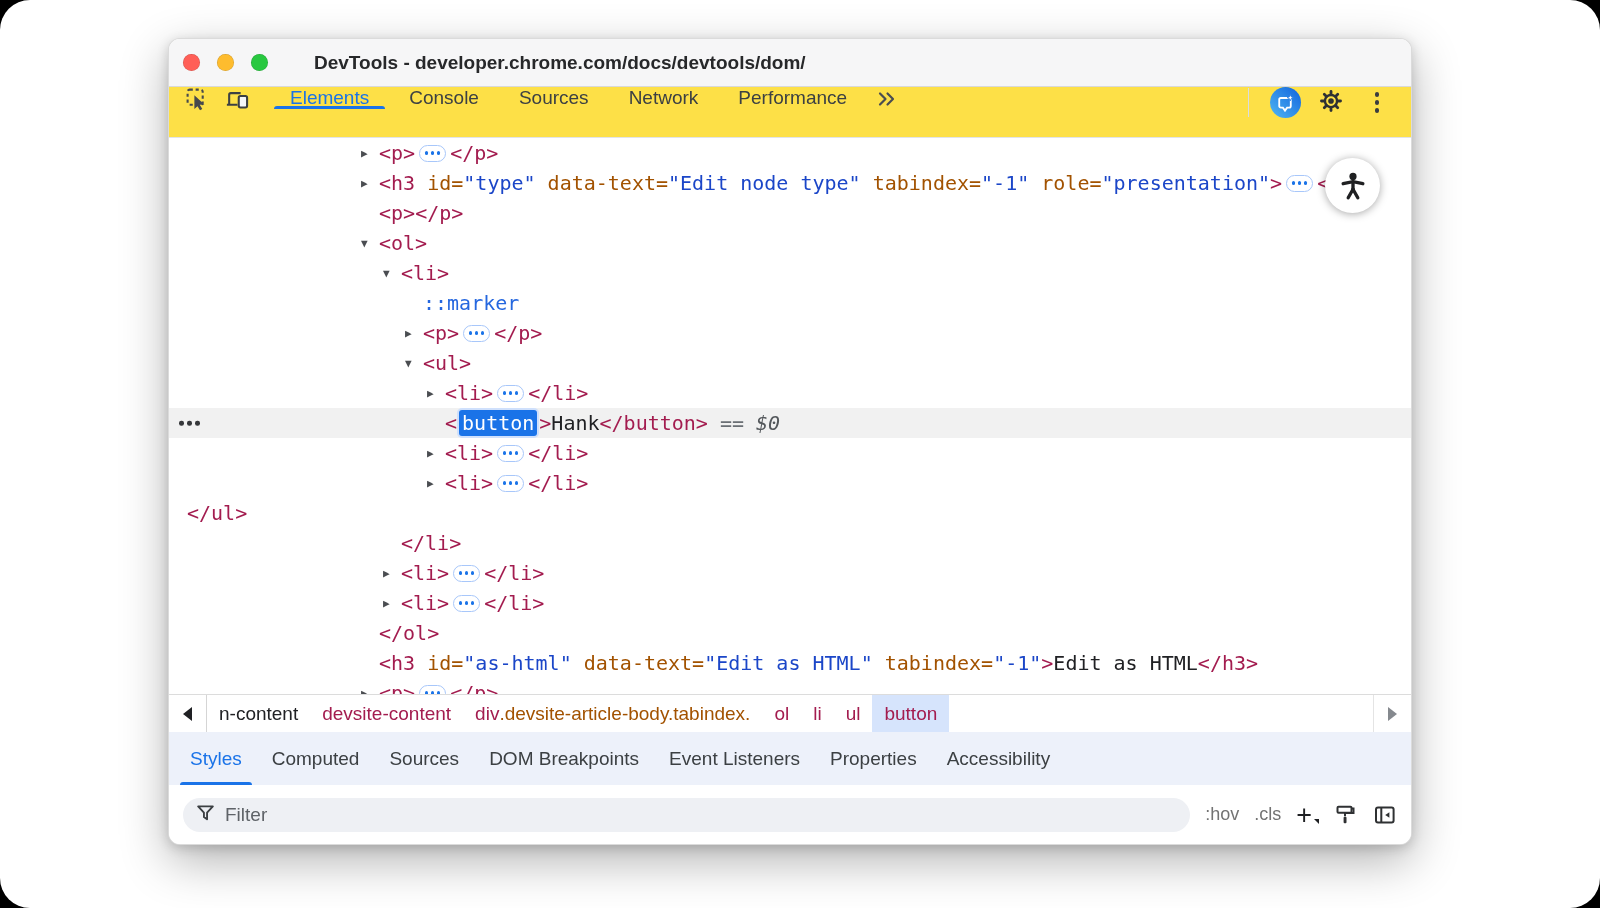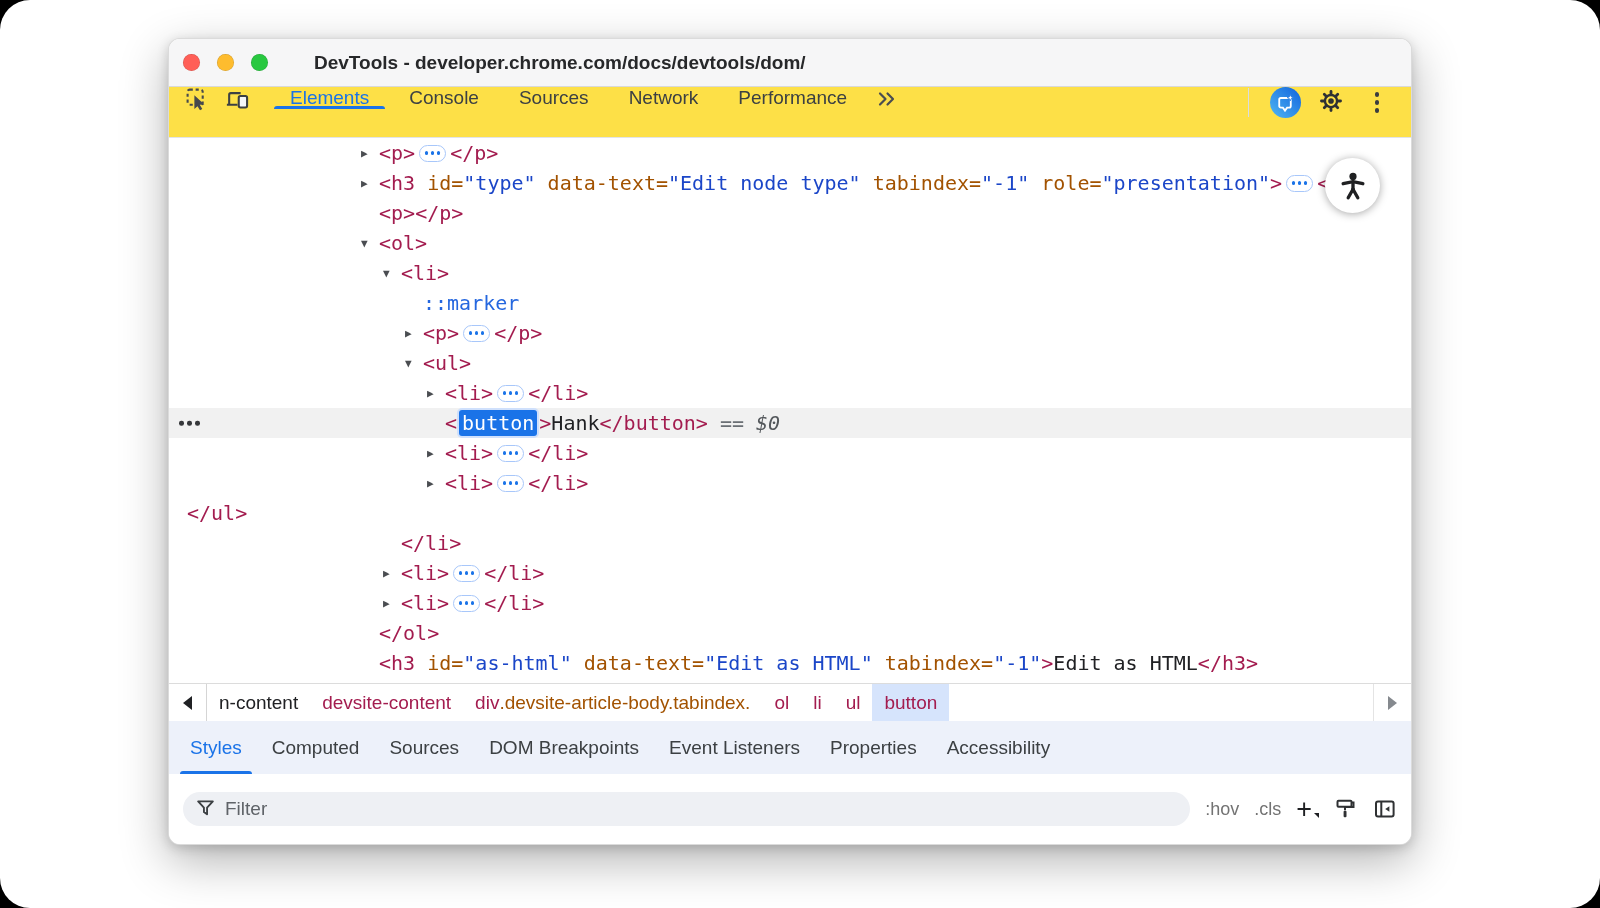--- a/index.html
+++ b/index.html
@@ -66,21 +66,21 @@
   .crumb.active{background:#d6e4fc}
   .cp-plain{color:var(--text)} .cp-tag{color:var(--tag)} .cp-cls{color:var(--attr)}
 
   
   .sidetabs{height:53px;flex:0 0 auto;background:#edf1fa;display:flex;align-items:stretch;padding:0 6px;font-size:19px}
   .stab{padding:0 15px;display:flex;align-items:center;color:var(--ink);position:relative;cursor:pointer;white-space:nowrap}
   .stab.active{color:var(--accent)}
   .stab.active:after{content:"";position:absolute;left:5px;right:5px;bottom:0;height:3px;background:var(--accent);border-radius:3px 3px 0 0}
 
   
-  .filterbar{height:70px;flex:0 0 auto;background:#fff;display:flex;align-items:center;padding:0 14px;gap:15px}
+  .filterbar{height:59px;flex:0 0 auto;background:#fff;display:flex;align-items:center;padding:0 14px;gap:15px}
   .filterpill{flex:1;height:34px;border-radius:17px;background:#eef0f4;display:flex;align-items:center;padding:0 12px;gap:9px}
   .filterpill input{border:none;outline:none;background:transparent;font-size:19px;color:var(--text);width:100%;font-family:"Liberation Sans",sans-serif}
   .filterpill input::placeholder{color:#5f6368}
   .fctl{font-size:18px;color:#737373;cursor:pointer;white-space:nowrap}
   .plusbtn{font-size:27px;line-height:20px;color:#1f2023;position:relative;cursor:pointer;padding-right:7px}
   .plusbtn:after{content:"";position:absolute;right:0;bottom:1px;width:0;height:0;border-left:5px solid transparent;border-top:5px solid #1f2023}
   .iconbtn{display:flex;align-items:center;cursor:pointer}
 </style>
 </head>
 <body>

